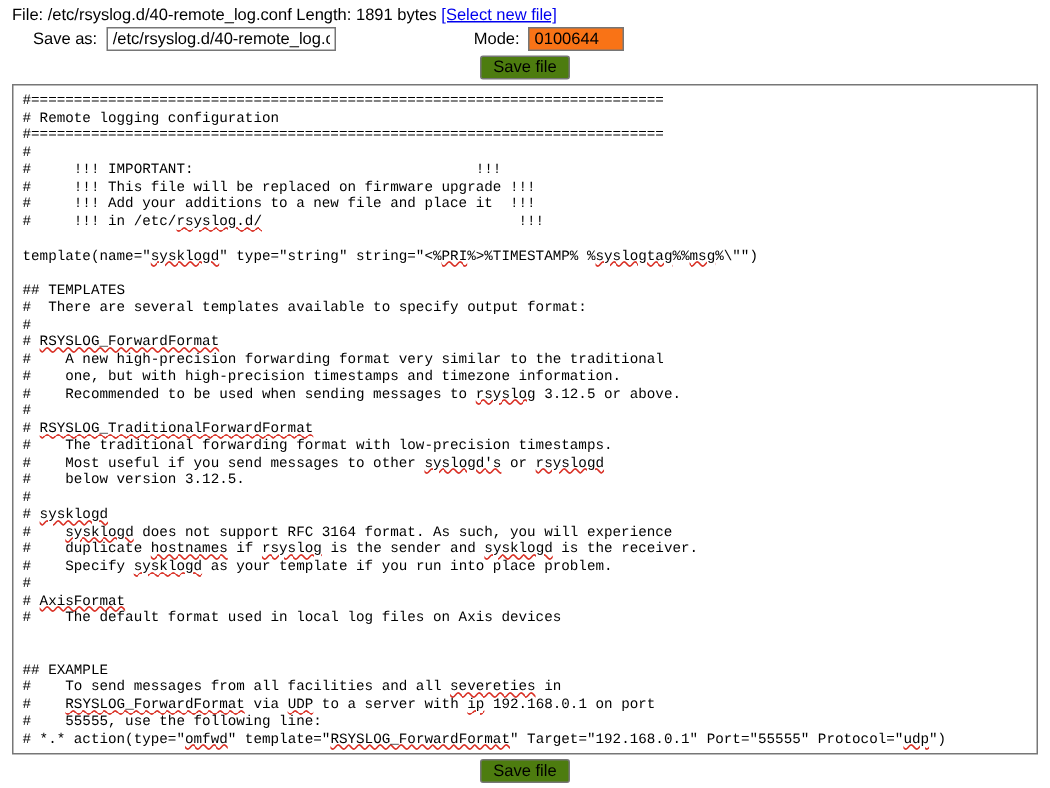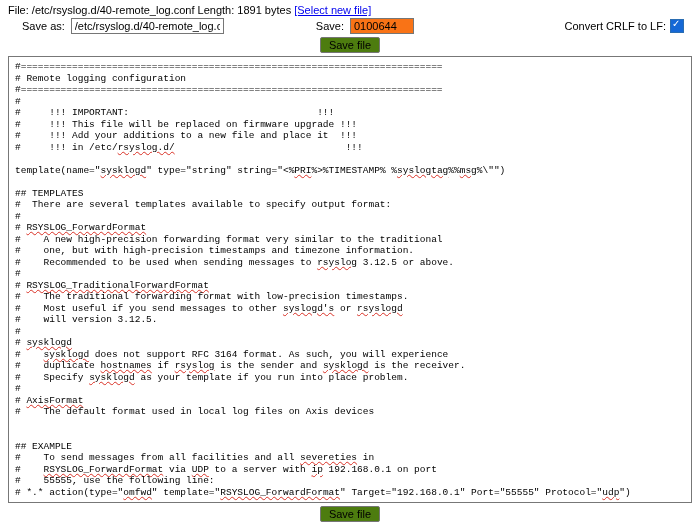--- a/index.html
+++ b/index.html
@@ -100,27 +100,23 @@
 <div class="wrap">
   <div class="toprow">
     <span>File: </span><span>/etc/rsyslog.d/40-remote_log.conf</span><span> Length: </span><span>1891 bytes</span>
     <a class="link">[Select new file]</a>
   </div>
 
   <div class="row2">
     <span class="lbl">Save as:</span>
     <input class="saveas-input" value="/etc/rsyslog.d/40-remote_log.conf" style="">
     <div class="spacer-a"></div>
-    <span class="lbl">Save:</span>
+    <span class="lbl">Mode:</span>
     <input class="mode-input" value="0100644" style="">
     <div class="spacer-b"></div>
-    <div class="crlf-group">
-      <span>Convert CRLF to LF:</span>
-      <span class="crlf-check"></span>
-    </div>
   </div>
 
   <div class="save-row">
     <button class="btn">Save file</button>
   </div>
 
   <div class="file-box"><span>#==========================================================================</span>
 <span># Remote logging configuration</span>
 <span>#==========================================================================</span>
 <span>#</span>
@@ -135,21 +131,21 @@
 <span>#  There are several templates available to specify output format:</span>
 <span>#</span>
 <span># </span><span class="sp">RSYSLOG_ForwardFormat</span>
 <span>#    A new high-precision forwarding format very similar to the traditional</span>
 <span>#    one, but with high-precision timestamps and timezone information.</span>
 <span>#    Recommended to be used when sending messages to </span><span class="sp">rsyslog</span><span> 3.12.5 or above.</span>
 <span>#</span>
 <span># </span><span class="sp">RSYSLOG_TraditionalForwardFormat</span>
 <span>#    The traditional forwarding format with low-precision timestamps.</span>
 <span>#    Most useful if you send messages to other </span><span class="sp">syslogd's</span><span> or </span><span class="sp">rsyslogd</span>
-<span>#    will version 3.12.5.</span>
+<span>#    below version 3.12.5.</span>
 <span>#</span>
 <span># </span><span class="sp">sysklogd</span>
 <span>#    </span><span class="sp">sysklogd</span><span> does not support RFC 3164 format. As such, you will experience</span>
 <span>#    duplicate </span><span class="sp">hostnames</span><span> if </span><span class="sp">rsyslog</span><span> is the sender and </span><span class="sp">sysklogd</span><span> is the receiver.</span>
 <span>#    Specify </span><span class="sp">sysklogd</span><span> as your template if you run into place problem.</span>
 <span>#</span>
 <span># </span><span class="sp">AxisFormat</span>
 <span>#    The default format used in local log files on Axis devices</span>
 <span></span>
 <span></span>

